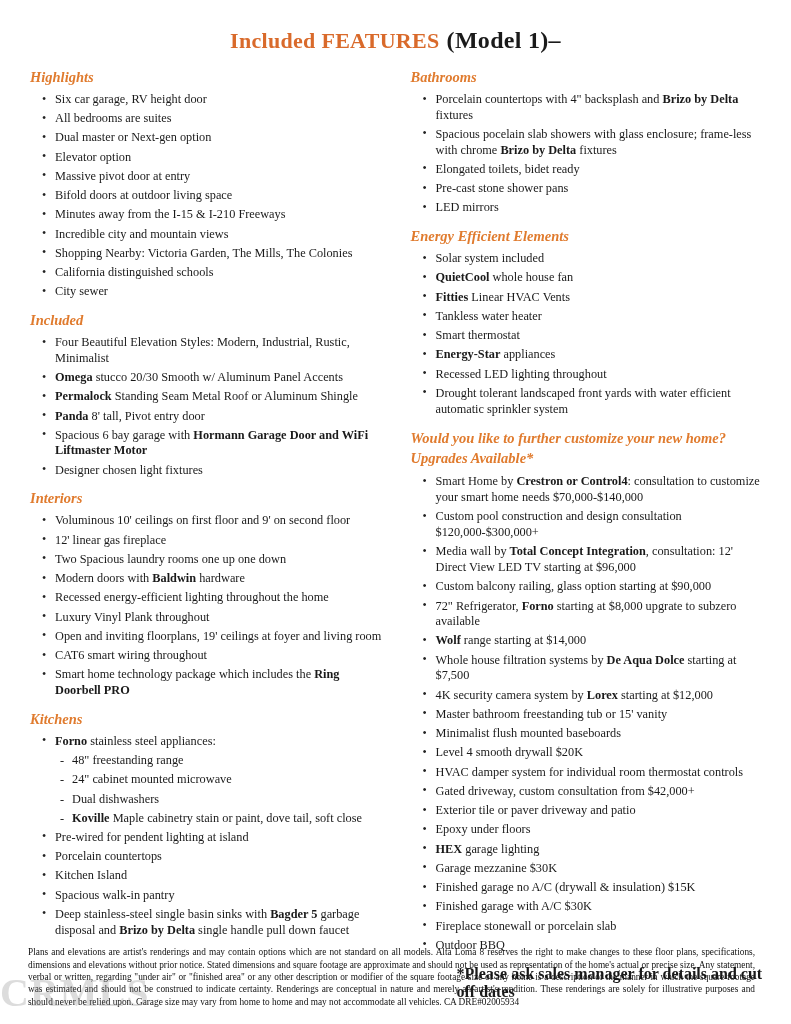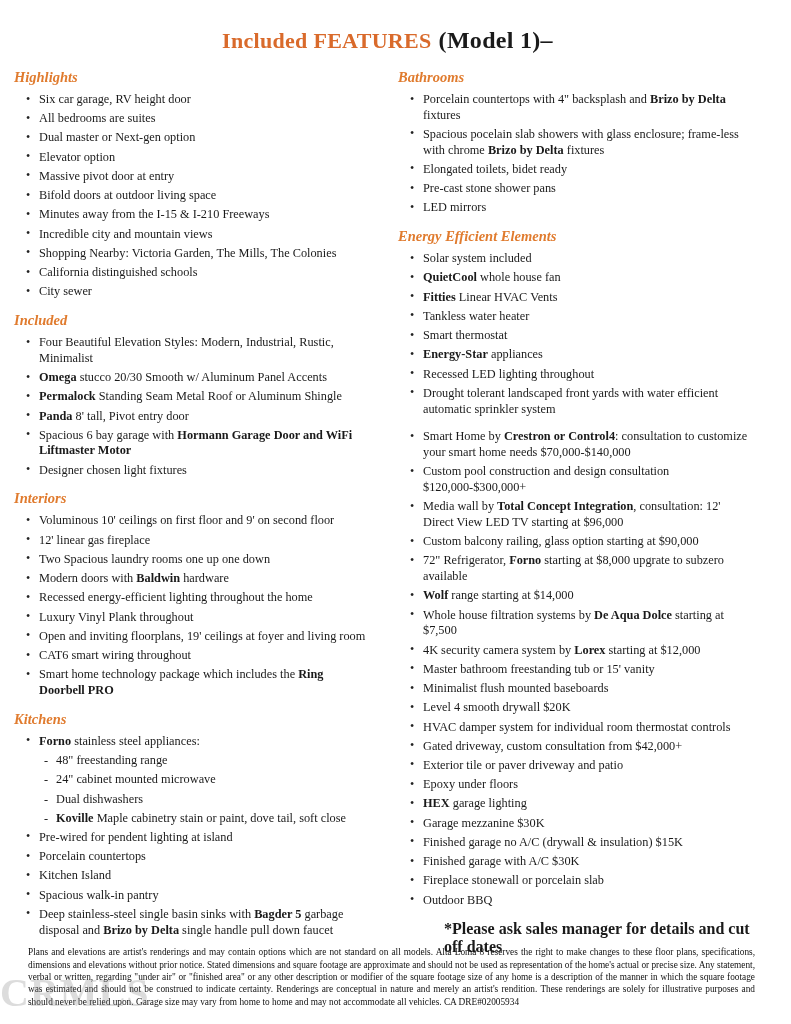--- a/index.html
+++ b/index.html
@@ -13,21 +13,21 @@
     font-family: "Liberation Serif", serif;
     color: #1a1a1a;
     position: relative;
     overflow: hidden;
   }
   .page {
     position: relative;
     width: 791px;
     height: 1024px;
     box-sizing: border-box;
-    padding: 18px 28px 0 12px;
+    padding: 18px 28px 0 28px;
   }
   .doc-title {
     text-align: center;
     color: #d96a2b;
     font-family: "Liberation Serif", serif;
     font-size: 27px;
     font-weight: bold;
     letter-spacing: 0.3px;
     margin: 6px 0 14px 0;
     white-space: nowrap;
@@ -216,20 +216,21 @@
             <li><b>QuietCool</b><span> whole house fan</span></li>
             <li><b>Fitties</b><span> Linear HVAC Vents</span></li>
             <li><span>Tankless water heater</span></li>
             <li><span>Smart thermostat</span></li>
             <li><b>Energy-Star</b><span> appliances</span></li>
             <li><span>Recessed LED lighting throughout</span></li>
             <li><span>Drought tolerant landscaped front yards with water efficient automatic sprinkler system</span></li>
           </ul>
         </div>
         <div class="section">
+          <div class="section-head two-line">Would you like to further customize your new home? Upgrades Available*</div>
           <ul class="bullets">
             <li><span>Smart Home by </span><b>Crestron or Control4</b><span>: consultation to customize your smart home needs $70,000-$140,000</span></li>
             <li><span>Custom pool construction and design consultation $120,000-$300,000+</span></li>
             <li><span>Media wall by </span><b>Total Concept Integration</b><span>, consultation: 12' Direct View LED TV starting at $96,000</span></li>
             <li><span>Custom balcony railing, glass option starting at $90,000</span></li>
             <li><span>72" Refrigerator, </span><b>Forno</b><span> starting at $8,000 upgrate to subzero available</span></li>
             <li><b>Wolf</b><span> range starting at $14,000</span></li>
             <li><span>Whole house filtration systems by </span><b>De Aqua Dolce</b><span> starting at $7,500</span></li>
             <li><span>4K security camera system by </span><b>Lorex</b><span> starting at $12,000</span></li>
             <li><span>Master bathroom freestanding tub or 15' vanity</span></li>

